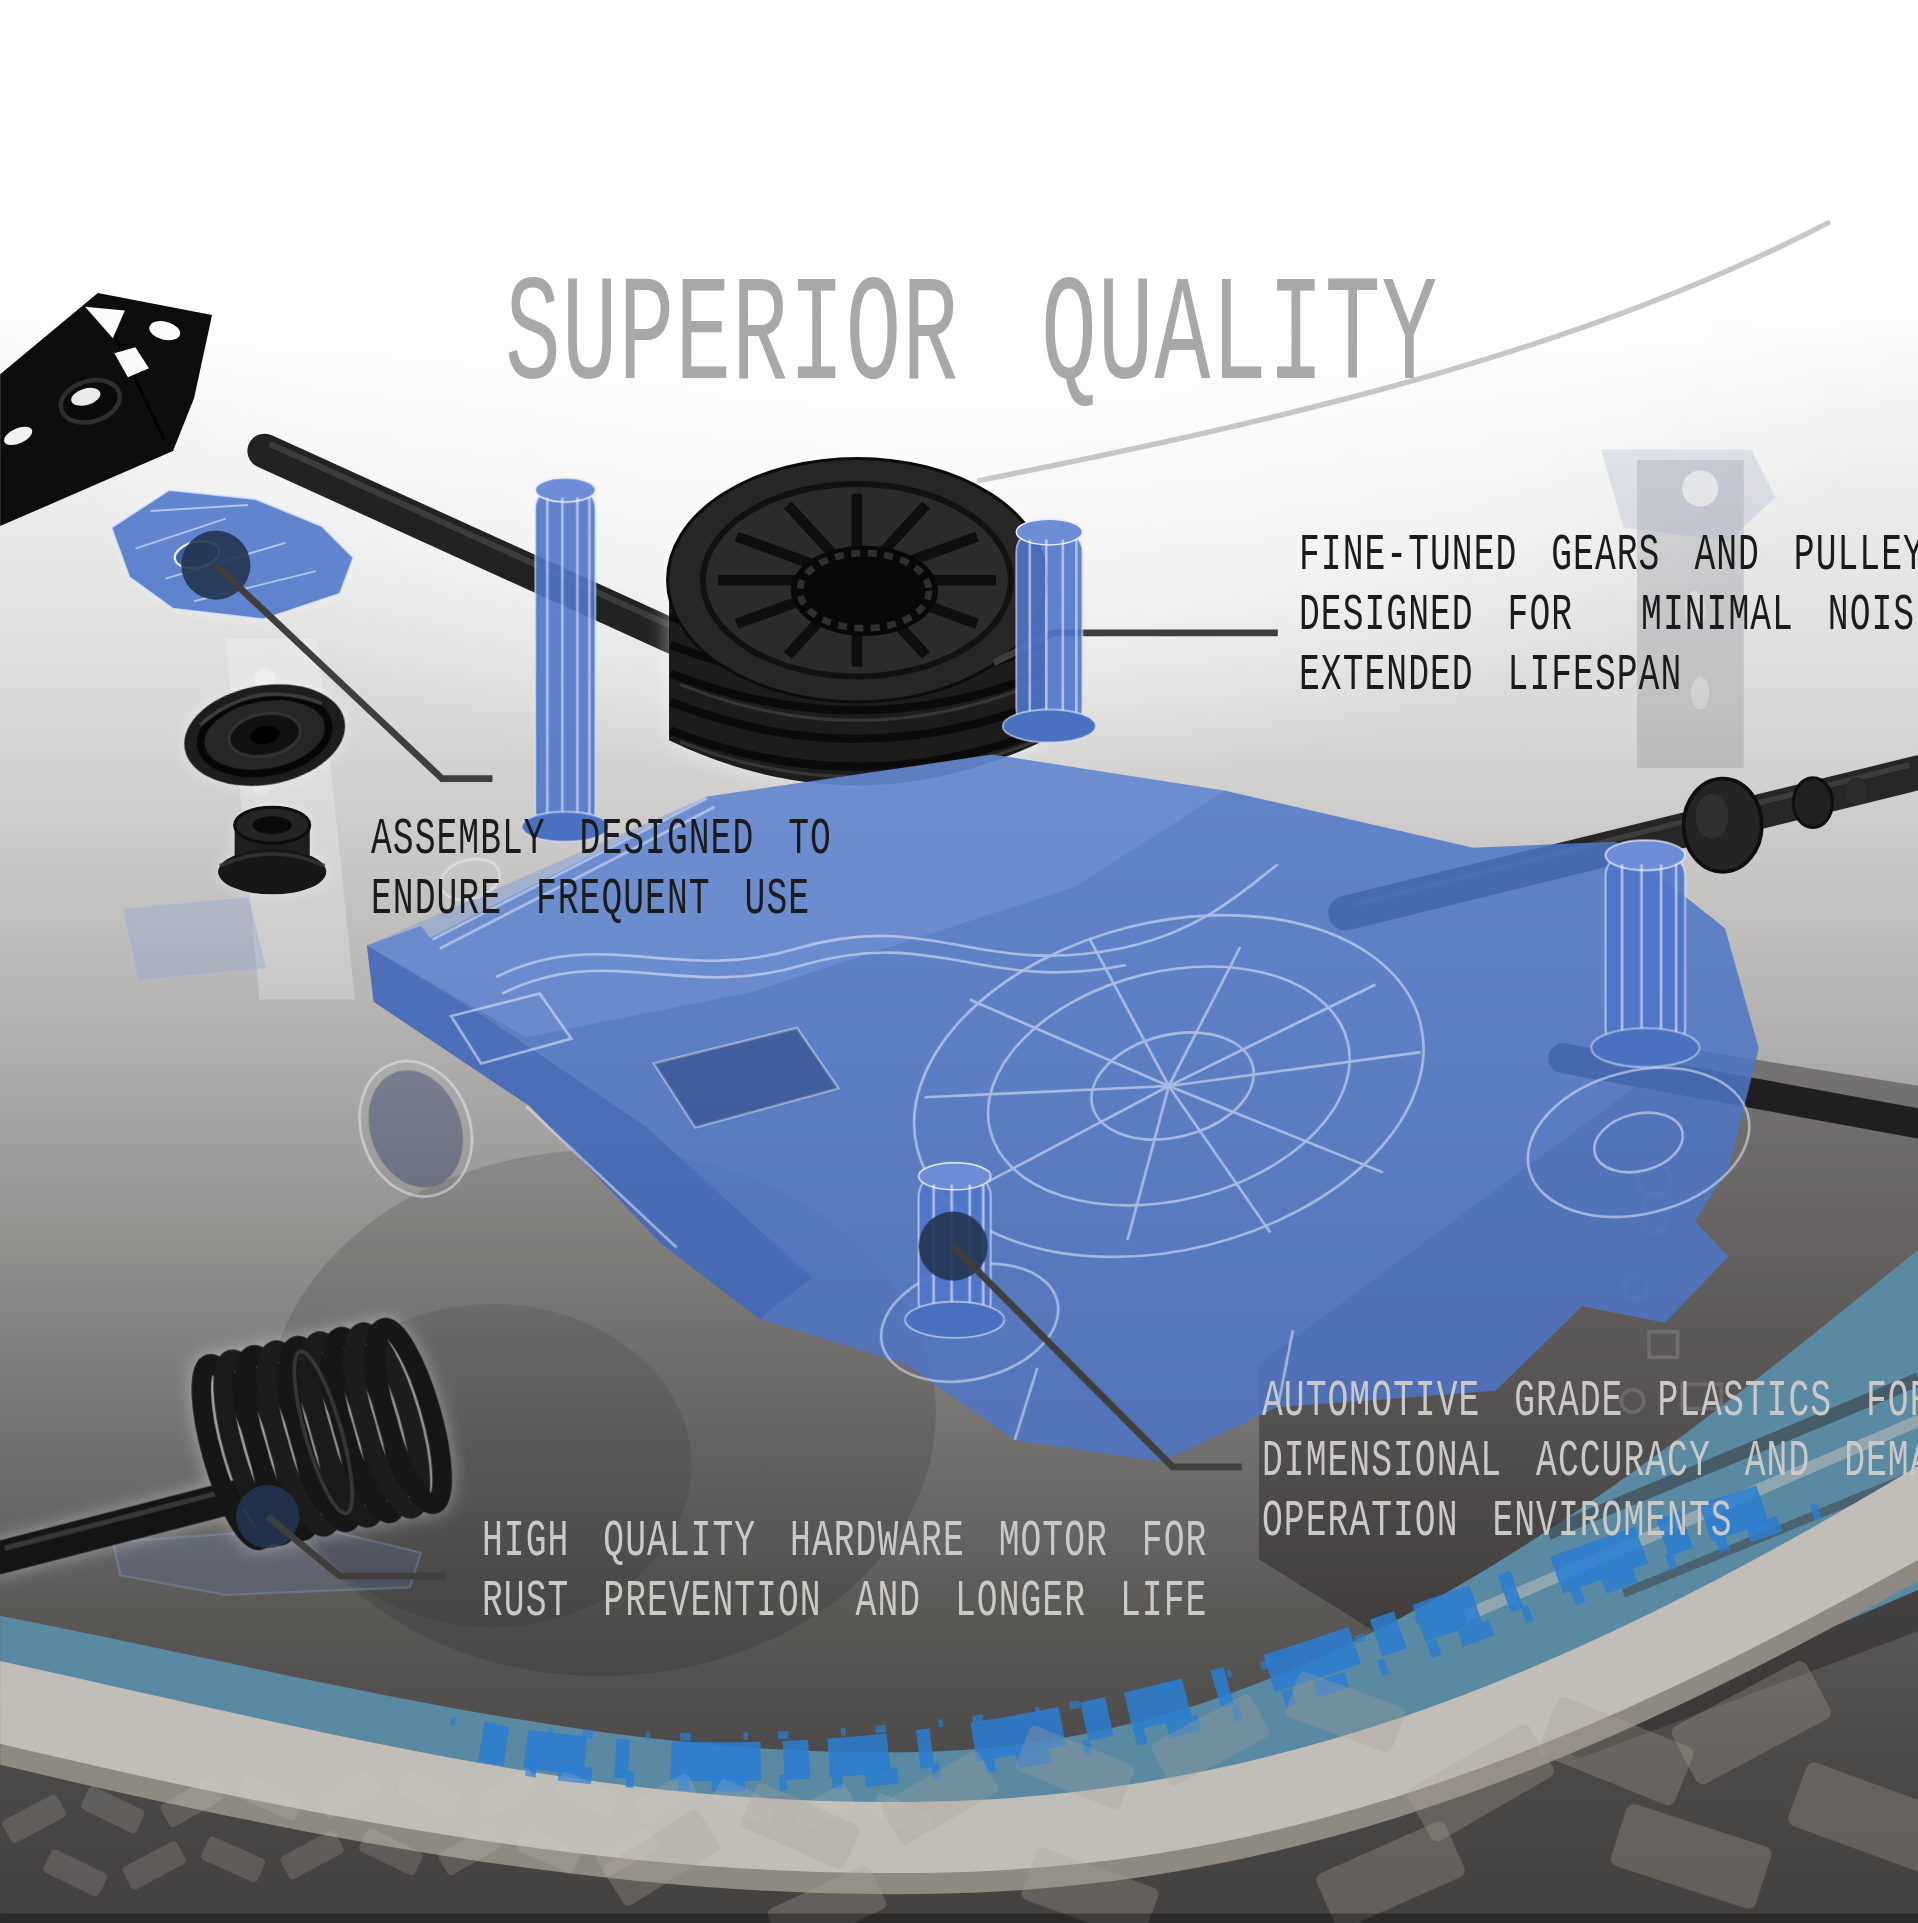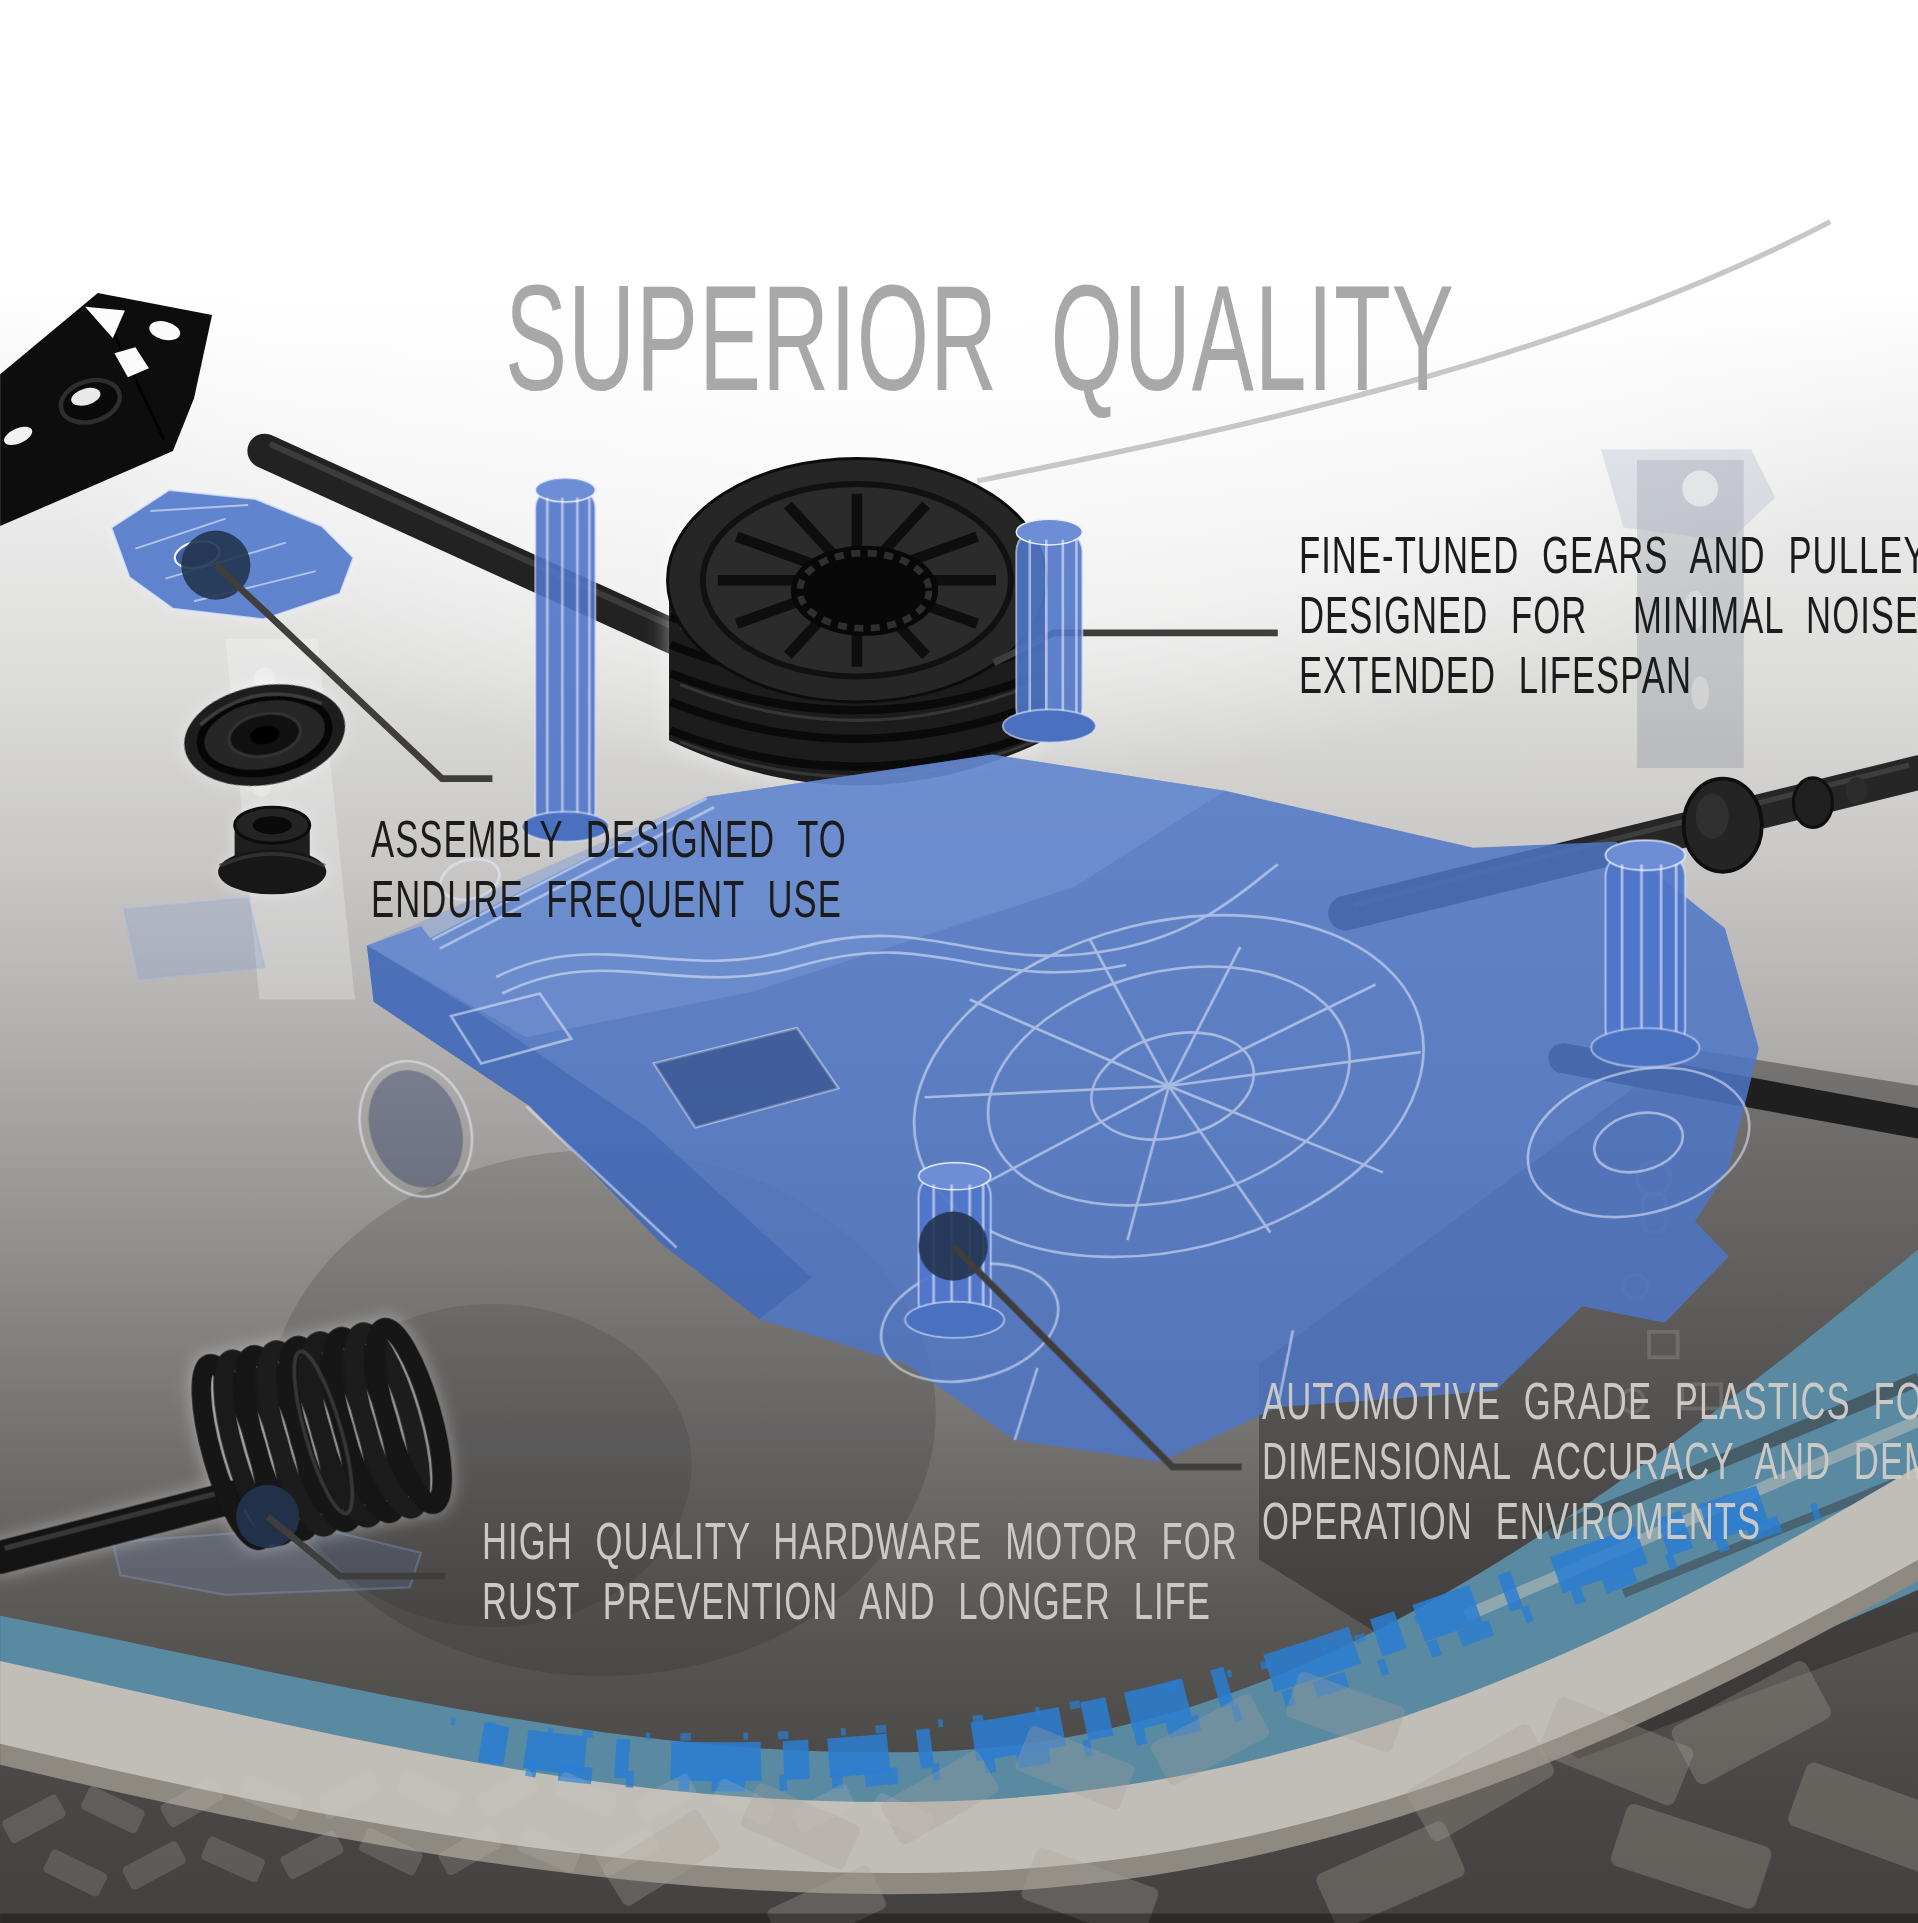--- a/index.html
+++ b/index.html
@@ -1,20 +1,20 @@
 <!DOCTYPE html>
 <html style="font-size:12px"><head>
 <meta charset="utf-8">
 <style>
   html,body{margin:0;padding:0;background:#222;}
   .canvas{
     position:relative;
     width:1919px;height:1924px;
     overflow:hidden;
-    font-family:Liberation Sans, sans-serif;
+    font-family:Liberation Mono, monospace;
     background:linear-gradient(180deg,
       #ffffff 0%, #ffffff 15%,
       #ededed 25%, #dddddc 35%,
       #c8c7c6 45%, #aeadab 55%,
       #918f8c 65%, #737170 75%,
       #5a5855 84%, #4b4947 92%, #434140 100%);
   }
   .art{position:absolute;left:0;top:0;}
   .title{
     position:absolute;left:505px;top:263px;margin:0;

